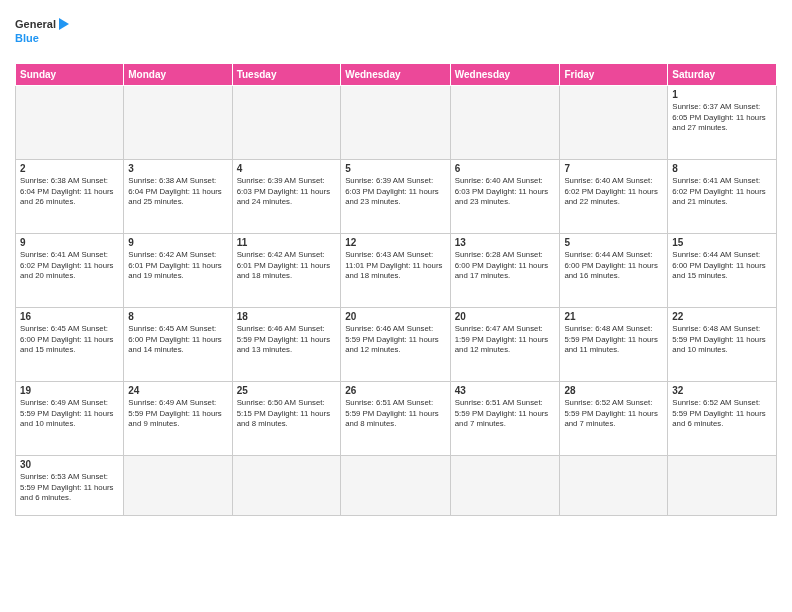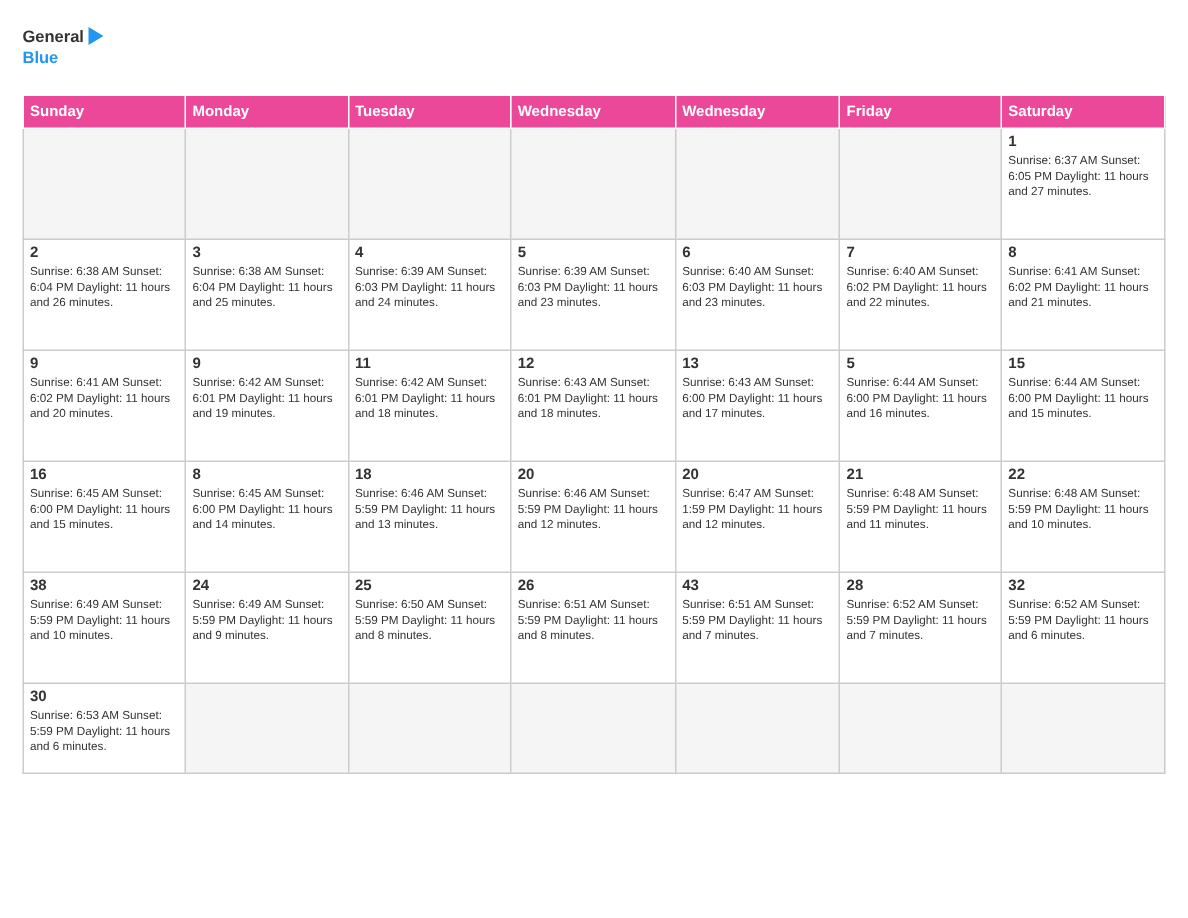--- a/index.html
+++ b/index.html
@@ -195,27 +195,27 @@
           <td>
             <span class="day-num">11</span>
             <div class="day-info">Sunrise: 6:42 AM
 Sunset: 6:01 PM
 Daylight: 11 hours
 and 18 minutes.</div>
           </td>
           <td>
             <span class="day-num">12</span>
             <div class="day-info">Sunrise: 6:43 AM
-Sunset: 6:01 PM
+Sunset: 11:01 PM
 Daylight: 11 hours
 and 18 minutes.</div>
           </td>
           <td>
             <span class="day-num">13</span>
-            <div class="day-info">Sunrise: 6:43 AM
+            <div class="day-info">Sunrise: 6:28 AM
 Sunset: 6:00 PM
 Daylight: 11 hours
 and 17 minutes.</div>
           </td>
           <td>
             <span class="day-num">5</span>
             <div class="day-info">Sunrise: 6:44 AM
 Sunset: 6:00 PM
 Daylight: 11 hours
 and 16 minutes.</div>
@@ -274,37 +274,37 @@
           <td>
             <span class="day-num">22</span>
             <div class="day-info">Sunrise: 6:48 AM
 Sunset: 5:59 PM
 Daylight: 11 hours
 and 10 minutes.</div>
           </td>
         </tr>
         <tr>
           <td>
-            <span class="day-num">38</span>
+            <span class="day-num">19</span>
             <div class="day-info">Sunrise: 6:49 AM
 Sunset: 5:59 PM
 Daylight: 11 hours
 and 10 minutes.</div>
           </td>
           <td>
             <span class="day-num">24</span>
             <div class="day-info">Sunrise: 6:49 AM
 Sunset: 5:59 PM
 Daylight: 11 hours
 and 9 minutes.</div>
           </td>
           <td>
             <span class="day-num">25</span>
             <div class="day-info">Sunrise: 6:50 AM
-Sunset: 5:59 PM
+Sunset: 5:15 PM
 Daylight: 11 hours
 and 8 minutes.</div>
           </td>
           <td>
             <span class="day-num">26</span>
             <div class="day-info">Sunrise: 6:51 AM
 Sunset: 5:59 PM
 Daylight: 11 hours
 and 8 minutes.</div>
           </td>

